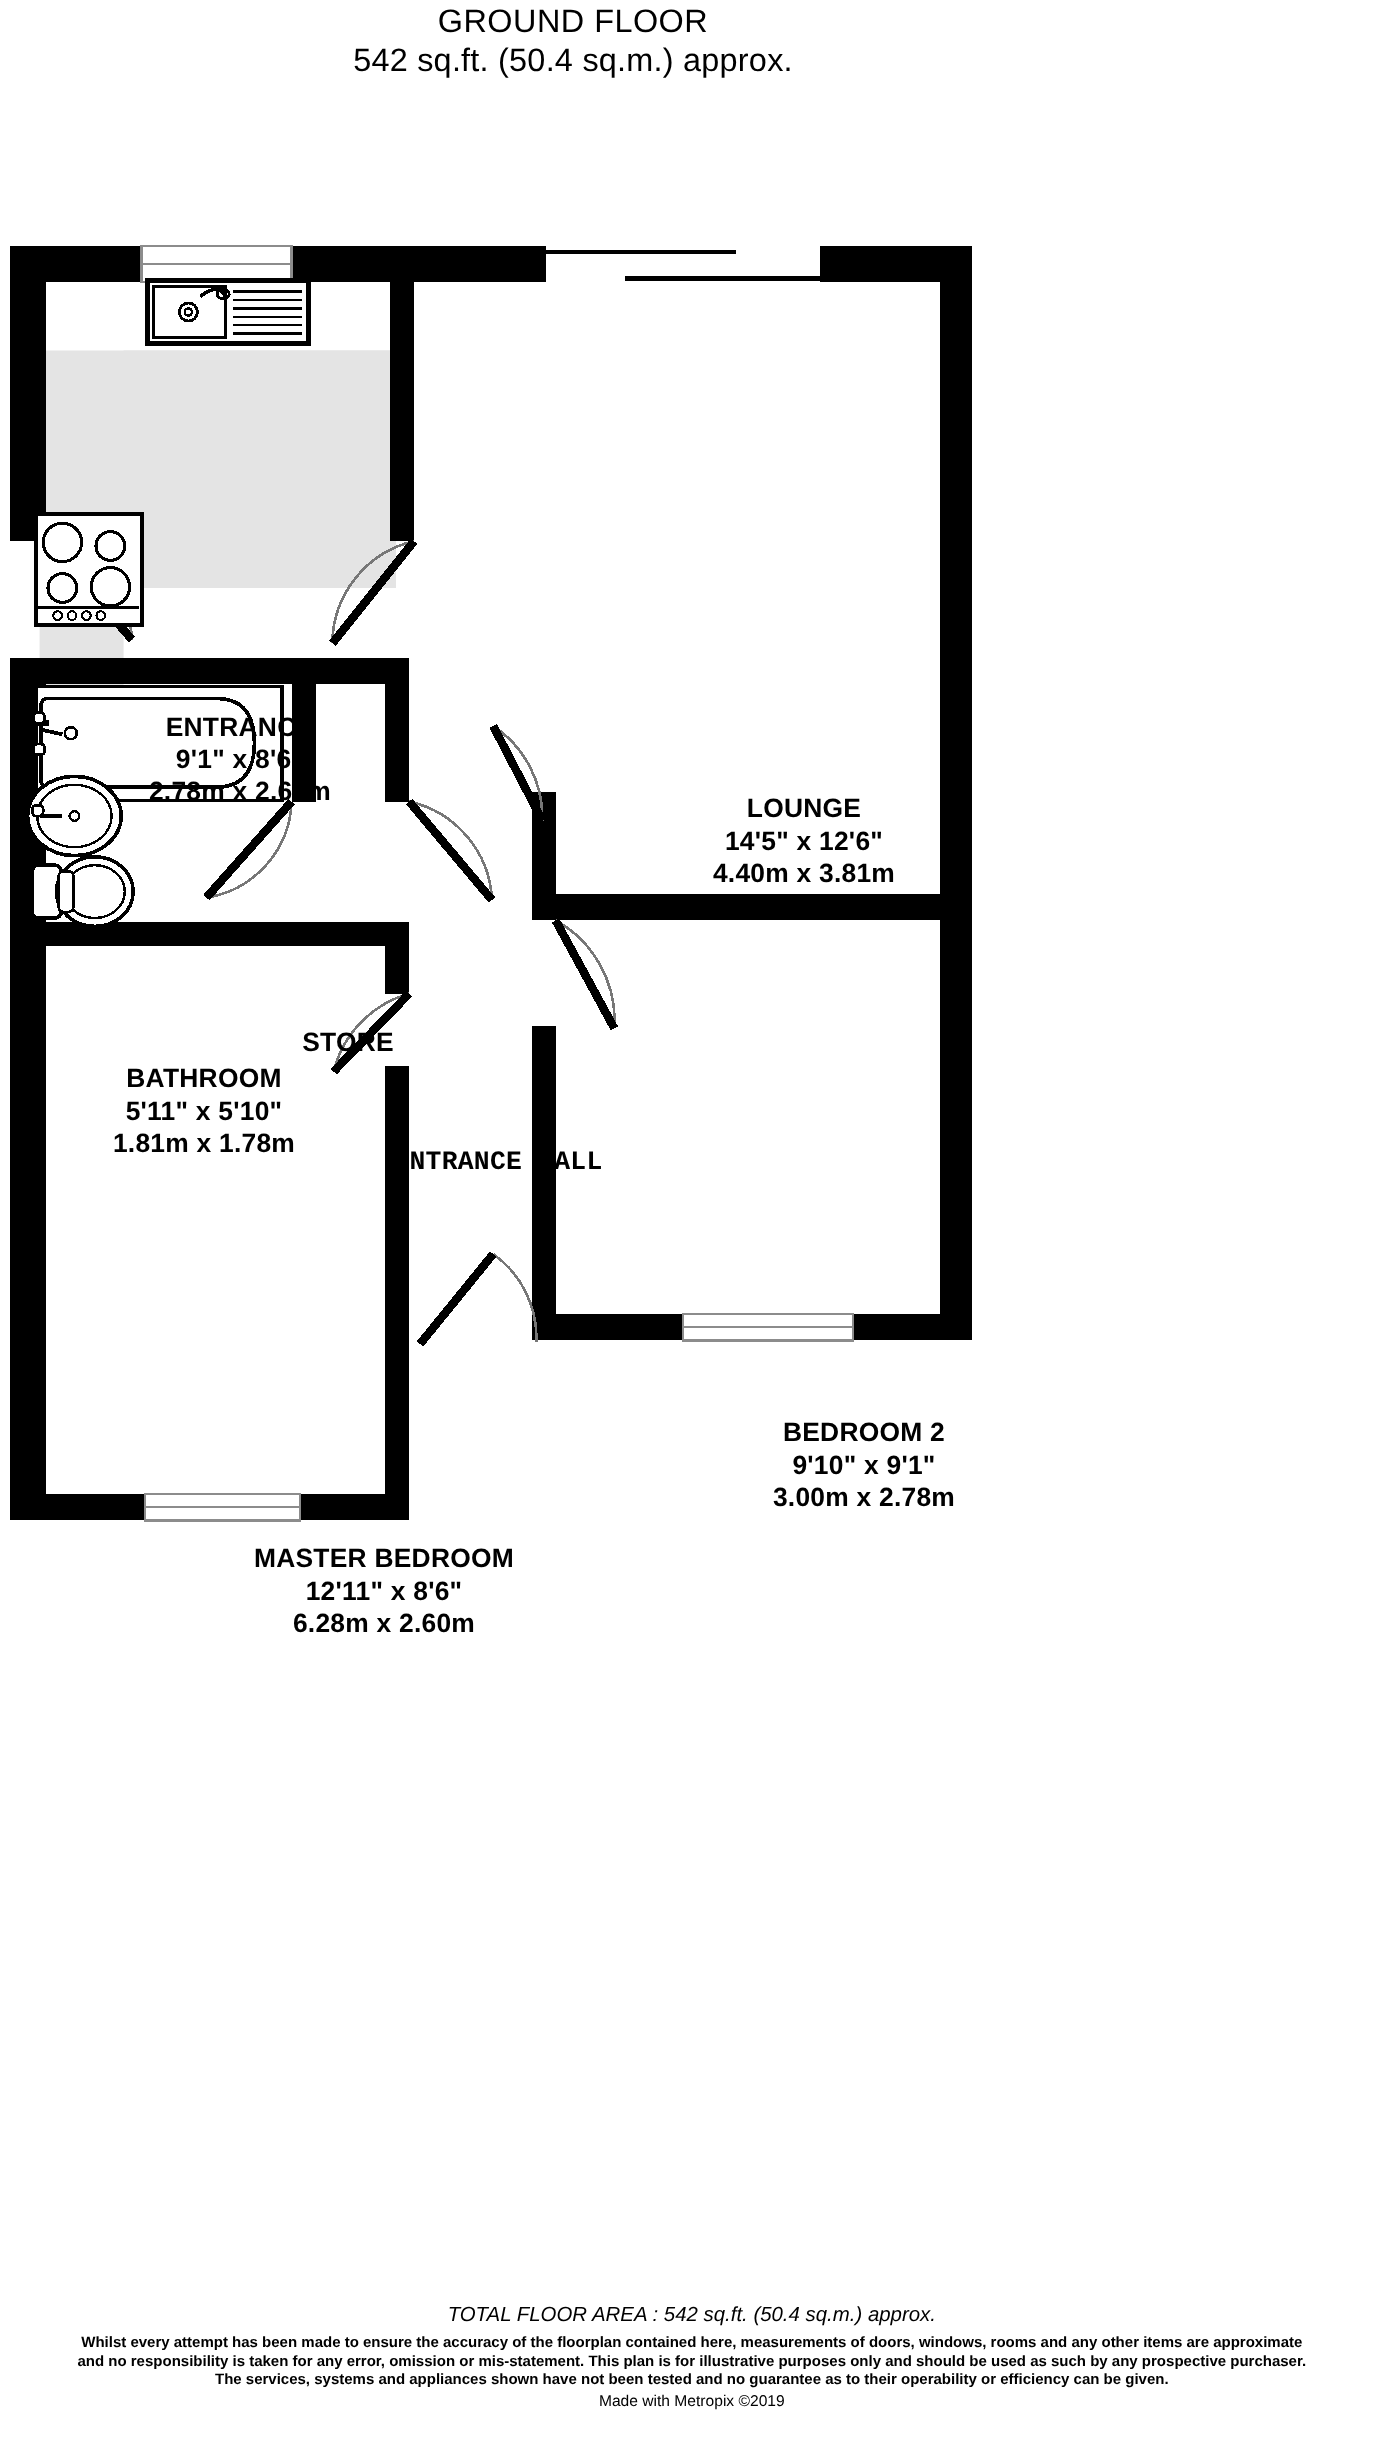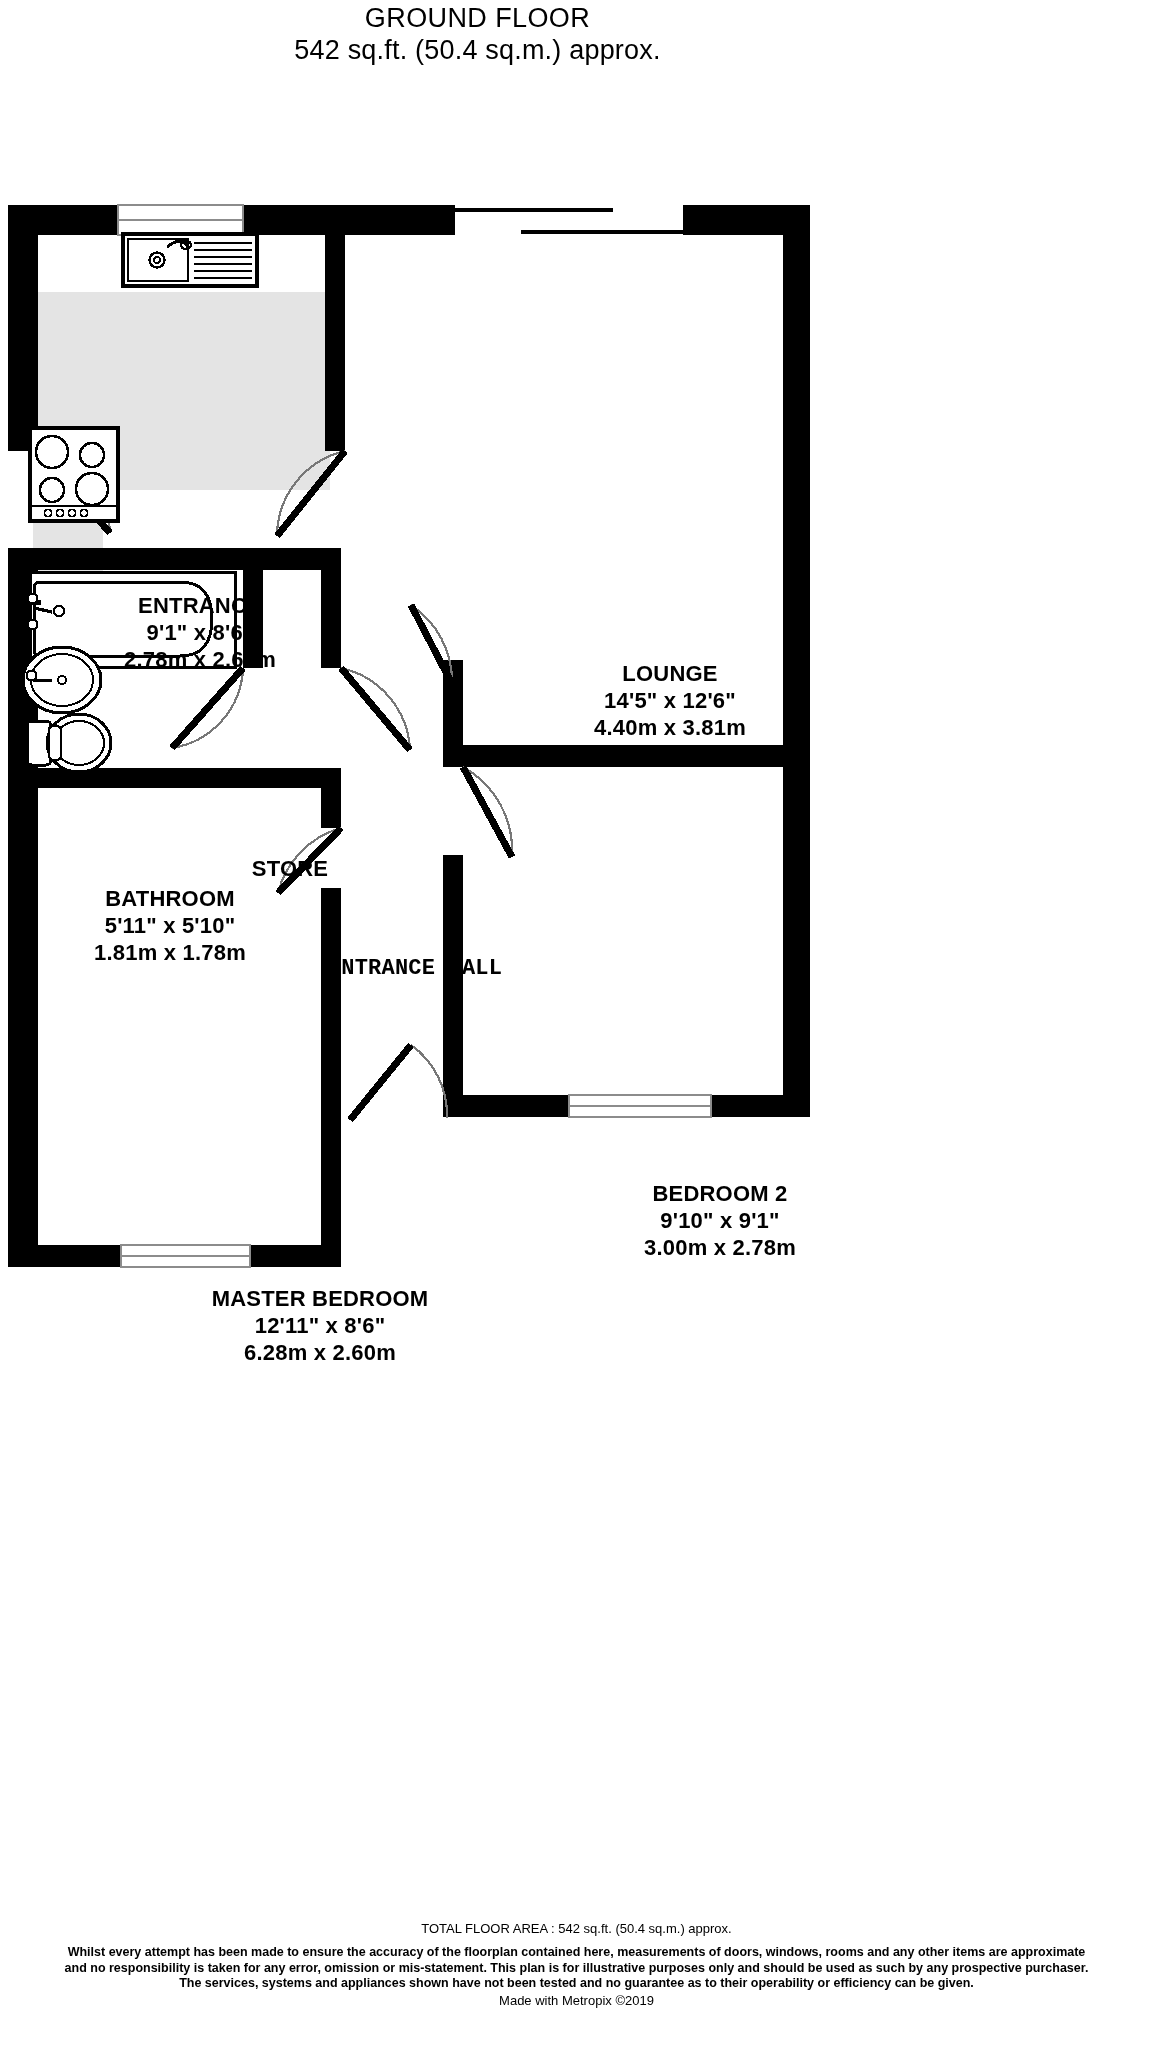--- a/index.html
+++ b/index.html
@@ -22,21 +22,21 @@
   #plan{position:absolute;left:0;top:0;width:1153px;height:1700px;}
 
   
   .room-label{position:absolute;text-align:center;white-space:nowrap;}
   .room-name{font-weight:bold;font-size:22px;line-height:27px;letter-spacing:.2px;}
   .room-dim{font-weight:bold;font-size:22px;line-height:27px;letter-spacing:.2px;}
   .room-label.plain .room-name{font-weight:bold;}
 
   
   .footer{position:absolute;left:0;width:1153px;text-align:center;}
-  .footer-total{font-size:13px;line-height:22px;}
+  .footer-total{font-size:17px;line-height:22px;font-style:italic;}
   .footer-disclaimer{font-size:12.5px;line-height:15.5px;padding:0 61px;font-weight:bold;}
   .footer-made{font-size:13px;line-height:17px;}
 </style>
 </head>
 <body>
 
 <div id="sheet">
 
   <div class="title-block" style="top:2px;">
     <div class="title-line1">GROUND FLOOR</div>

